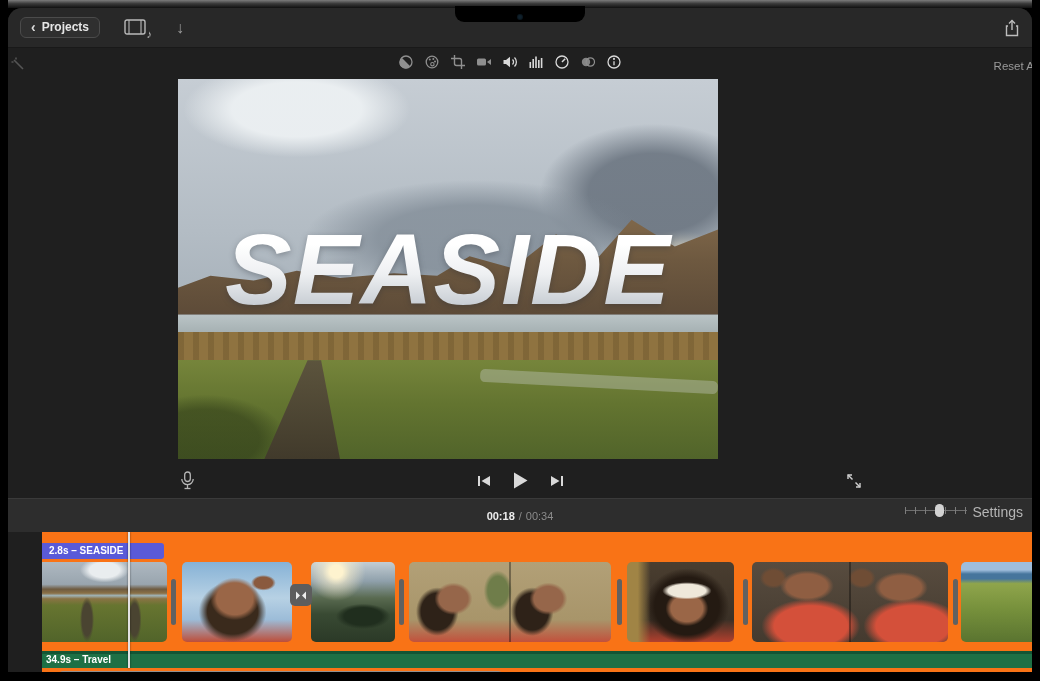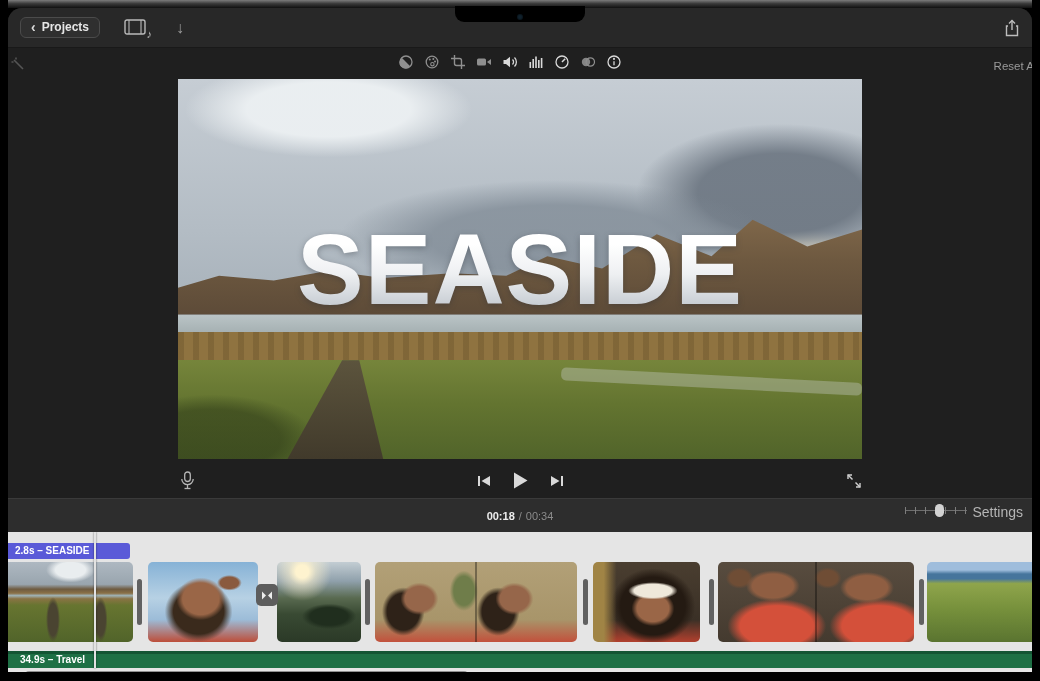--- a/index.html
+++ b/index.html
@@ -40,21 +40,21 @@
 
   
   .viewer { position:relative; height:450px; background:#1f1f1f; flex:none; }
   .wand-ic { position:absolute; left:2px; top:8px; color:#555; }
   .fx-row { position:absolute; left:390px; top:6px; display:flex; gap:10px; align-items:center; }
   .fx-btn { width:16px; height:16px; display:flex; align-items:center; justify-content:center; }
   .fx-dim { color:#8f8f8f; } .fx-lit { color:#d9d9d9; }
   .reset-all { position:absolute; right:-7px; top:12px; color:#9a9a9a; font-size:11.5px; white-space:nowrap; }
 
   
-  .preview { position:absolute; left:170px; top:31px; width:684px; height:380px; overflow:hidden; background:#14b8a6; }
+  .preview { position:absolute; left:170px; top:31px; width:540px; height:380px; overflow:hidden; background:#14b8a6;font-style:italic; }
   .pv-sky { position:absolute; inset:0;
     background:
       radial-gradient(ellipse 30% 18% at 22% 8%, rgba(238,242,244,.9) 0 40%, transparent 70%),
       radial-gradient(ellipse 45% 22% at 55% 42%, rgba(126,137,148,.75) 0 40%, transparent 70%),
       radial-gradient(ellipse 30% 26% at 88% 30%, rgba(98,108,120,.8) 0 40%, transparent 70%),
       radial-gradient(ellipse 14% 10% at 91% 47%, rgba(240,234,214,.9) 0 40%, transparent 75%),
       linear-gradient(180deg,#c6cdd4 0%,#b3bcc4 40%,#a2adb6 70%,#aeb6bb 100%); }
   .pv-mountains { position:absolute; left:0; top:30%; width:100%; height:32%;
     background:linear-gradient(180deg,#8a7050 0%,#6e5940 55%,#5d4b38 100%);
     clip-path:polygon(0 78%,6% 68%,14% 72%,22% 64%,30% 70%,40% 66%,48% 68%,54% 52%,62% 62%,70% 34%,78% 52%,84% 22%,92% 44%,100% 30%,100% 100%,0 100%); }
@@ -91,21 +91,21 @@
   .tc-sep { color:#8b8b8b; margin:0 4px; }
   .tc-dur { color:#8b8b8b; }
   .zoom-slider { position:absolute; right:65px; top:5px; width:62px; height:13px; }
   .zs-line { position:absolute; left:0; right:0; top:6px; height:1px; background:#6e6e6e; }
   .zs-ticks { position:absolute; left:0; right:0; top:3px; height:7px;
     background:repeating-linear-gradient(90deg,#7c7c7c 0 1px, transparent 1px 10px); }
   .zs-thumb { position:absolute; left:30px; top:0; width:9px; height:13px; background:#d2d2d2; border-radius:4.5px; }
   .settings-lbl { position:absolute; right:9px; top:5px; color:#b5b5b5; font-size:14px; }
 
   
-  .timeline { flex:1; background:#e5e5e5; position:relative; overflow:hidden; }
+  .timeline { flex:1; background:#f97316; position:relative; overflow:hidden;margin-left:34px; }
   .title-clip { position:absolute; left:0; top:11px; width:122px; height:16px; background:#5a5ad8;
                 border-radius:0 3px 3px 0; color:#fff; font-size:10px; font-weight:bold;
                 line-height:16px; padding-left:7px; white-space:nowrap; overflow:hidden; }
   .clips-row { position:absolute; left:0; right:0; top:30px; height:80px; }
   .clip { position:absolute; top:0; height:80px; border-radius:5px; background:#222; }
   .seam { position:absolute; inset:0; border-radius:inherit;
           background:linear-gradient(90deg, transparent 0 49.6%, rgba(0,0,0,.35) 49.6% 50.3%, transparent 50.3%); }
   .c1 { left:0; width:125px; border-radius:0 5px 5px 0;
     background:
       radial-gradient(ellipse 8% 40% at 36% 72%, #4a4431 0 50%, transparent 70%),
@@ -151,21 +151,21 @@
     background:
       linear-gradient(180deg,#9fbddc 0 10%,#46759c 15% 21%,rgba(0,0,0,0) 27%),
       radial-gradient(ellipse 55% 16% at 28% 10%, #b9c6c2 0 45%, transparent 70%),
       linear-gradient(180deg,#93a84e 22%,#77913c 58%,#5a7430 100%); }
   .gap-handle { position:absolute; top:17px; width:5px; height:46px; border-radius:2.5px; background:#616161; }
   .g1{left:129px;} .g2{left:357px;} .g3{left:575px;} .g4{left:701px;} .g5{left:911px;}
   .transition-badge { position:absolute; left:248px; top:22px; width:22px; height:22px;
      background:#5d5d5d; border-radius:5px; display:flex; align-items:center; justify-content:center; }
   .audio-clip { position:absolute; left:0; right:0; top:119px; height:17px;
      background:linear-gradient(180deg,#145534 0 20%, #1e7045 20%); color:#fff; font-size:10px;
-     font-weight:bold; line-height:17px; padding-left:12px; }
+     font-weight:bold; line-height:17px; padding-left:4px; }
   .playhead { position:absolute; left:86px; top:0; width:2px; height:136px; background:#e2e2e2;
               box-shadow:0 0 2px rgba(0,0,0,.6); }
   .scrollbar-thumb { position:absolute; left:17px; top:139px; width:443px; height:8px;
                      border-radius:4px; background:#909090; }
 
   svg { display:block; }
 </style>
 </head>
 <body>
 

